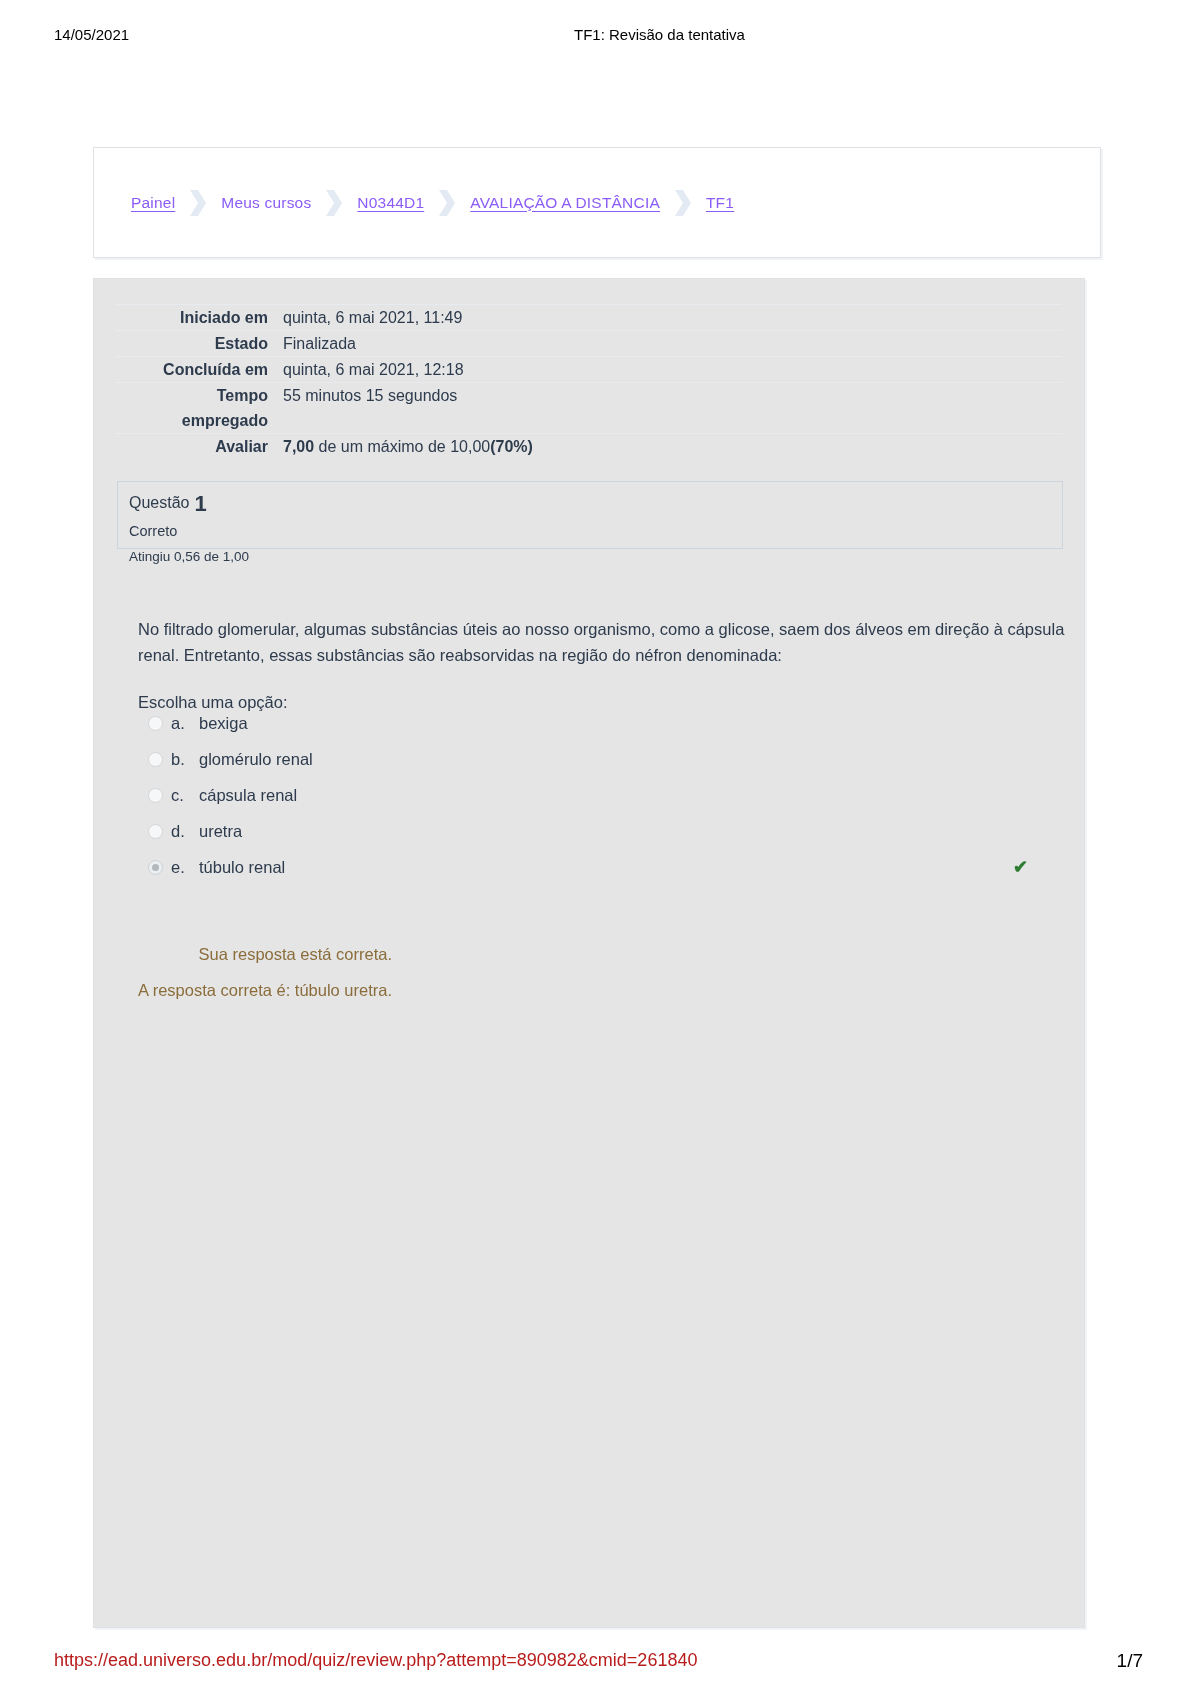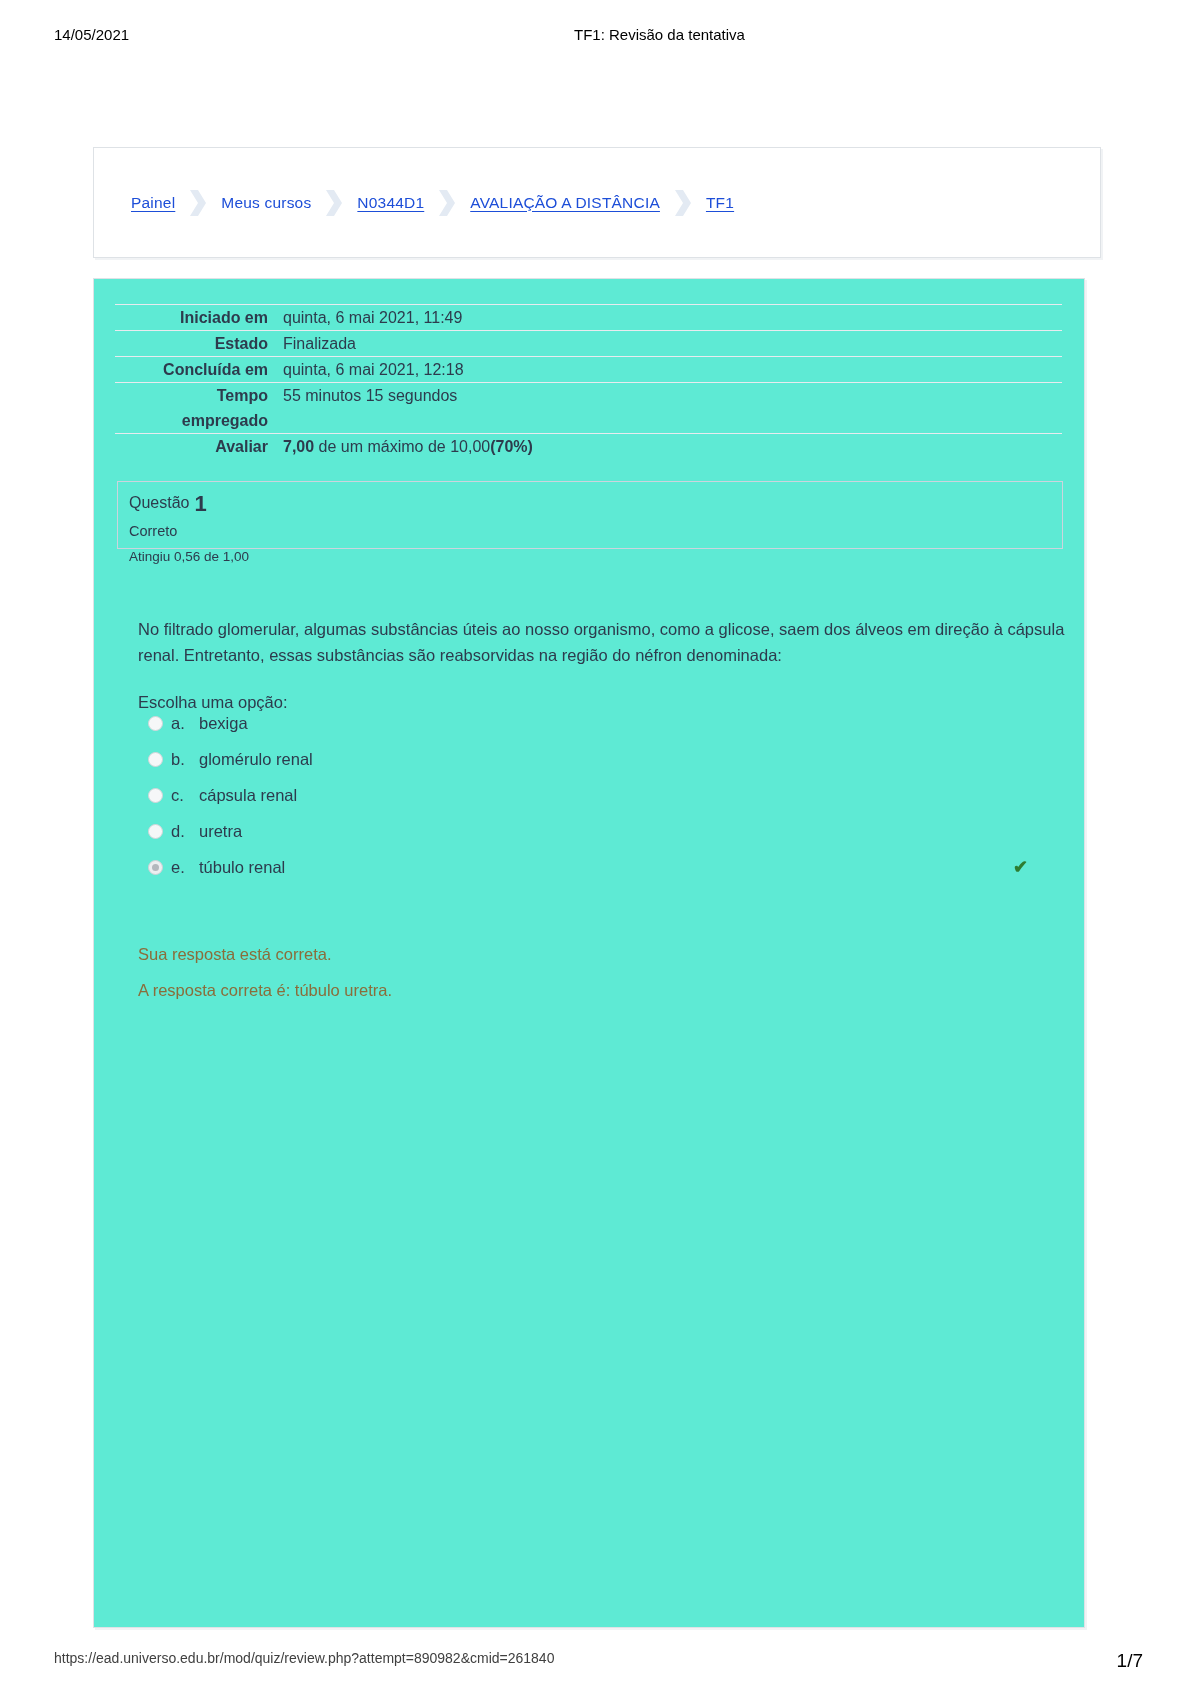--- a/index.html
+++ b/index.html
@@ -6,42 +6,42 @@
   html,body { background:#ffffff; }
   body {
     width:1191px; height:1684px; position:relative;
     font-family:"Liberation Sans", sans-serif;
     color:#2d3b4d;
   }
 
   
   .print-date { position:absolute; left:54px; top:26px; font-size:15px; color:#000; }
   .print-title { position:absolute; left:574px; top:26px; font-size:15px; color:#000; }
-  .footer-url { position:absolute; left:54px; top:1650px; font-size:14px; color:#404040; }
+  .footer-url { position:absolute; left:54px; top:1650px; font-size:18px; color:#b91c1c; }
   .footer-page { position:absolute; right:48px; top:1650px; font-size:19px; color:#000; }
 
   
   .bc-card {
     position:absolute; left:93px; top:147px; width:1008px; height:111px;
     background:#fff; border:1px solid #dee2e6;
     box-shadow:2px 2px 0 rgba(180,190,200,0.18);
   }
   .breadcrumb {
     position:absolute; left:37px; top:50%; transform:translateY(-50%);
     display:flex; align-items:center; gap:15px;
     font-size:15.5px; letter-spacing:0.2px;
   }
-  .bc-item { color:#1d4ed8; cursor:pointer; }
+  .bc-item { color:#8b5cf6; cursor:pointer; }
   .bc-link { text-decoration:underline; text-underline-offset:3px; }
   .bc-sep { display:block; }
 
   
   .main-card {
     position:absolute; left:93px; top:278px; width:992px; height:1350px;
-    background:#5eead4; border:1px solid #dee2e6;
+    background:#e5e5e5; border:1px solid #dee2e6;
     box-shadow:2px 2px 0 rgba(180,190,200,0.18);
   }
 
   
   .summary { position:absolute; top:25px; left:21px; width:947px; font-size:16px; }
   .sum-row { display:flex; border-top:1px solid #e8ebef; line-height:25px; }
   .sum-row.tall .sum-label span { max-width:112px; }
   .sum-label { width:153px; text-align:right; font-weight:bold; }
   .sum-label span { display:inline-block; max-width:200px; }
   .sum-value { padding-left:15px; white-space:pre-wrap; }
@@ -73,21 +73,21 @@
     border-radius:50%; background:#b3b8bd;
   }
   .opt-letter { margin-left:8px; width:28px; }
   .opt-label { }
   .check {
     position:absolute; left:865px; top:50%; transform:translateY(-50%);
     color:#2e7d32; font-size:18px; font-weight:bold; line-height:1;
   }
 
   
-  .feedback { position:absolute; top:662px; left:44px; font-size:16.5px; line-height:26px; color:#8a6d3b; }
+  .feedback { position:absolute; top:662px; left:44px; font-size:16.5px; line-height:26px; color:#8a6d3b;text-align:right; }
   .feedback .fb2 { margin-top:10px; }
 </style>
 </head>
 <body>
 
 <div class="print-date">14/05/2021</div>
 <div class="print-title">TF1: Revisão da tentativa</div>
 
 <div class="bc-card">
   <nav class="breadcrumb">

